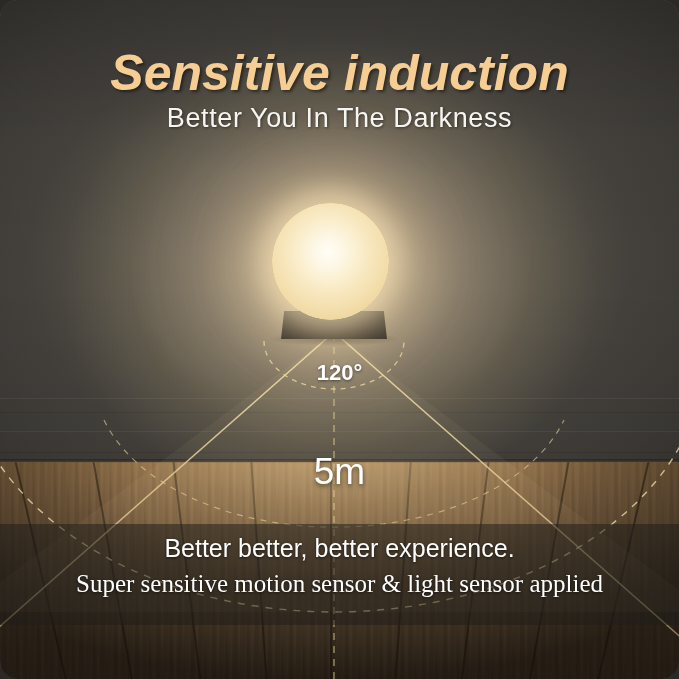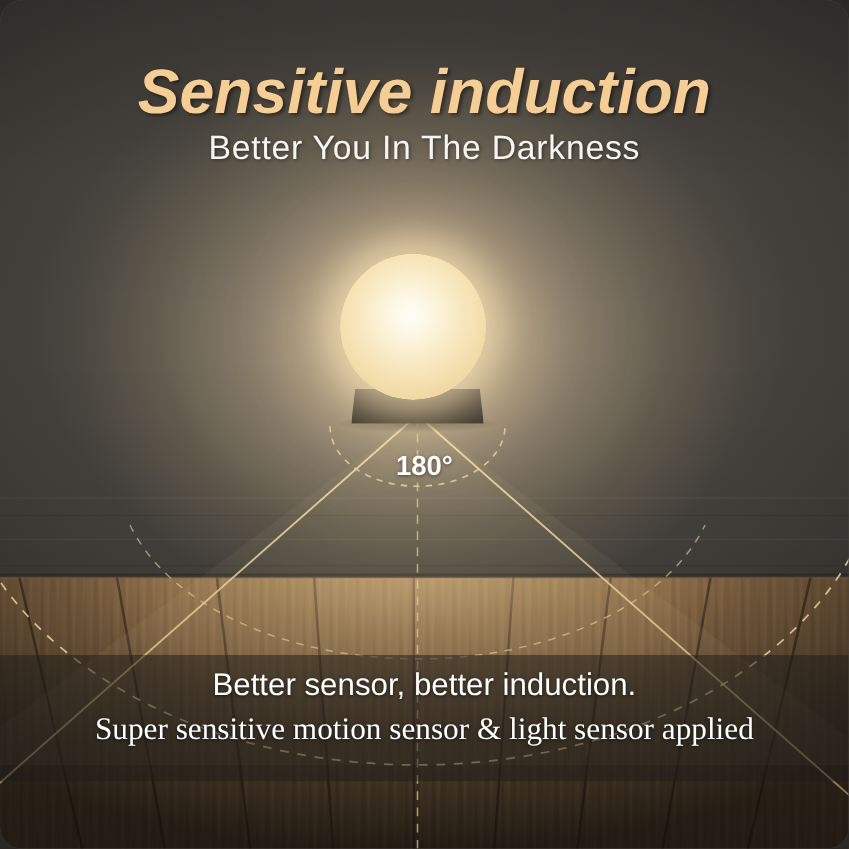--- a/index.html
+++ b/index.html
@@ -280,19 +280,20 @@
     <path d="M -30 404 A 372 262 0 0 0 698 404" fill="none" stroke="#EEDCA8" stroke-width="1.4" stroke-opacity="0.8" stroke-dasharray="7 7"></path>
   </svg>
 
   <div class="lamp-base-shadow"></div>
   <div class="lamp-base"></div>
   <div class="globe"></div>
 
   <div class="title">Sensitive induction</div>
   <div class="subtitle">Better You In The Darkness</div>
 
-  <div class="angle-label">180°</div>
+  <div class="angle-label">120°</div>
+  <div class="dist-label">5m</div>
 
   <div class="caption-band"></div>
-  <div class="caption caption-1">Better sensor, better induction.</div>
+  <div class="caption caption-1">Better better, better experience.</div>
   <div class="caption caption-2">Super sensitive motion sensor &amp; light sensor applied</div>
 
 </div>
 
 </body></html>

